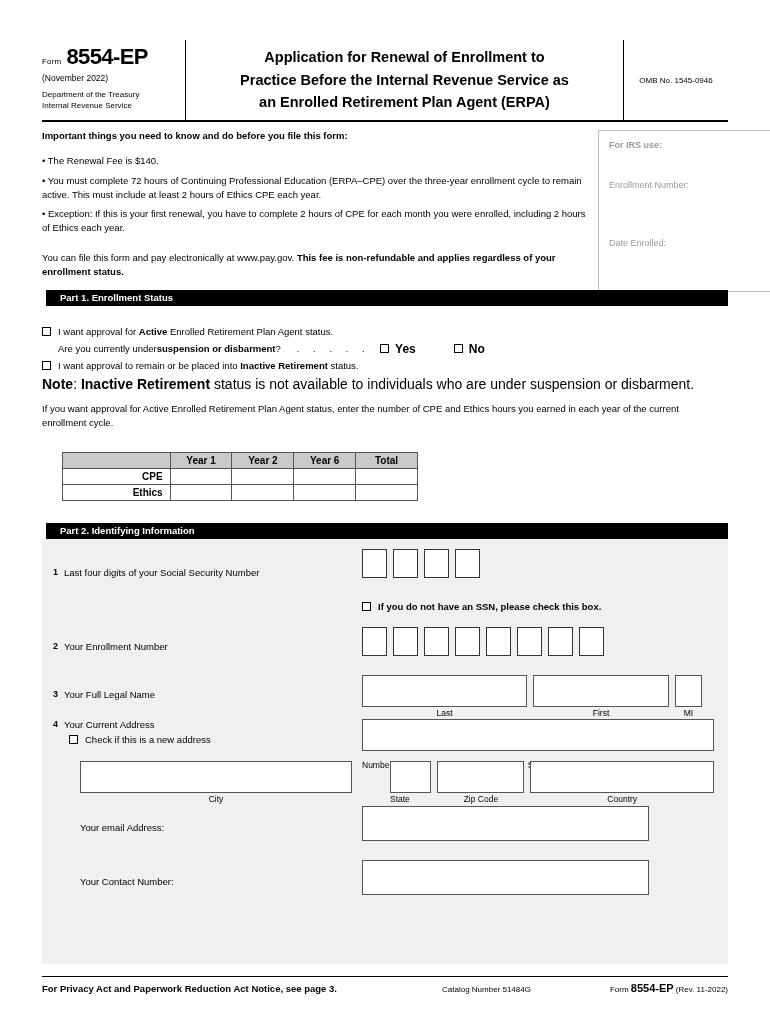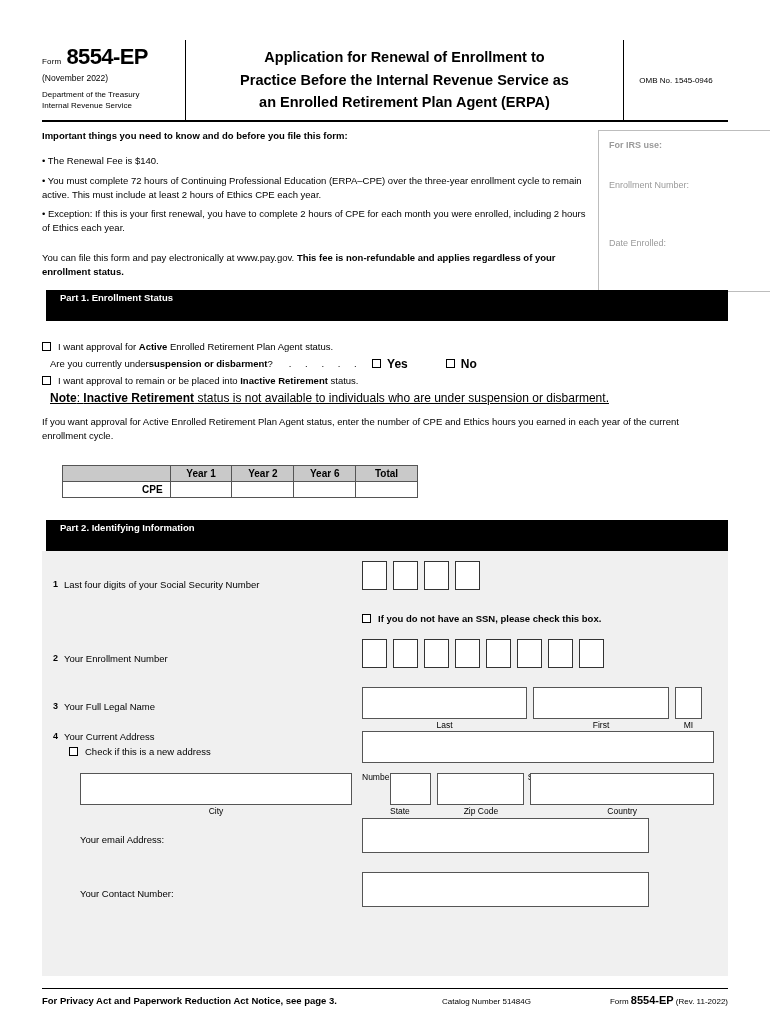--- a/index.html
+++ b/index.html
@@ -93,21 +93,21 @@
   .irs-box .t1 { font-weight: bold; margin-bottom: 30px; }
   .irs-box .t2 { margin-bottom: 48px; }
 
   
   .part-bar {
     background: #000;
     color: #fff;
     font-size: 9.5px;
     font-weight: bold;
     padding: 3px 0 3px 14px;
-    height: 31px;
+    height: 16px;
     line-height: 9px;
     border-left: 4px solid #fff;
     position: relative;
   }
   .part-bar::before {
     content: "";
     position: absolute;
     left: -4px; top: 0; bottom: 0;
     width: 4px; background: #fff;
   }
@@ -118,31 +118,31 @@
   .cbox {
     width: 9px; height: 9px;
     border: 1px solid #000;
     background: #fff;
     flex: 0 0 auto;
     margin-right: 7px;
     margin-top: 1px;
   }
   .cbrow .txt { line-height: 1.3; text-align: center; }
   .sub-q {
-    margin-left: 8px;
+    margin-left: 16px;
     display: flex;
     align-items: center;
     margin-bottom: 4px;
     font-size: 9.5px;
   }
   .dots { letter-spacing: 5.5px; margin: 0 10px 0 16px; font-size: 9.5px; }
   .yn { display: flex; align-items: center; margin-right: 38px; }
   .yn .cbox { margin-right: 6px; margin-top: 0; }
   .yn b { font-size: 12px; }
-  .note { font-size: 12px; margin: 4px 0 10px 8px; text-decoration: underline; }
+  .note { font-size: 14px; margin: 4px 0 10px 0; }
   .para { font-size: 9.5px; line-height: 1.45; width: 640px; }
 
   
   .cpe-table {
     margin: 22px 0 0 20px;
     border-collapse: collapse;
     width: 356px;
   }
   .cpe-table td, .cpe-table th {
     border: 1px solid #555;
@@ -278,20 +278,27 @@
             <th class="corner"></th>
             <th>Year 1</th>
             <th>Year 2</th>
             <th>Year 6</th>
             <th>Total</th>
           </tr>
         </thead>
         <tbody>
           <tr>
             <td class="rowlab">CPE</td>
+            <td class="blank"></td>
+            <td class="blank"></td>
+            <td class="blank"></td>
+            <td class="blank"></td>
+          </tr>
+          <tr>
+            <td class="rowlab">Ethics</td>
             <td class="blank"></td>
             <td class="blank"></td>
             <td class="blank"></td>
             <td class="blank"></td>
           </tr>
         </tbody>
       </table>
     </div>
   </div>
 

